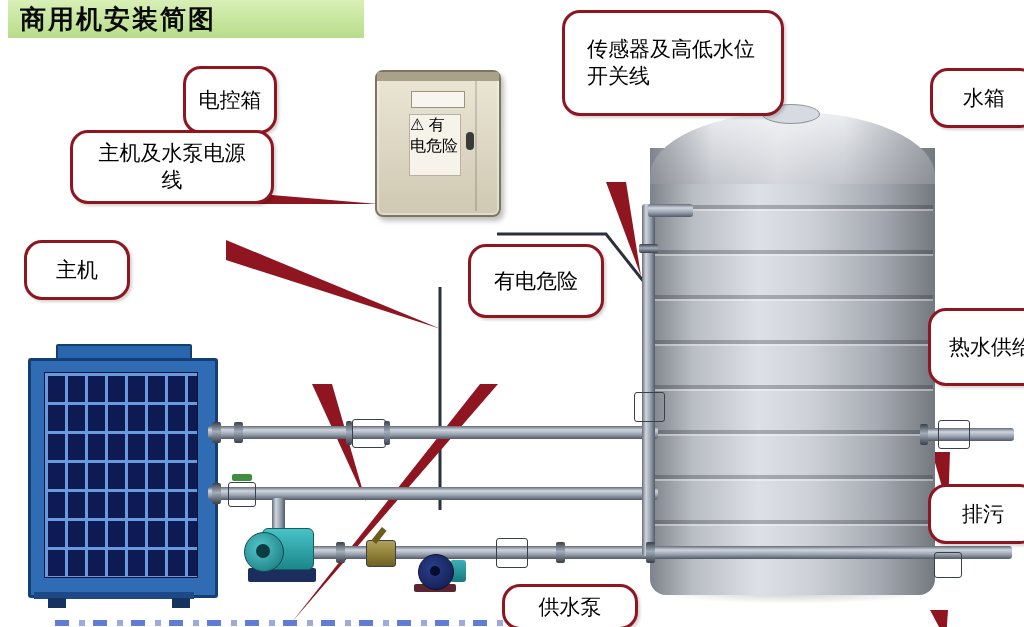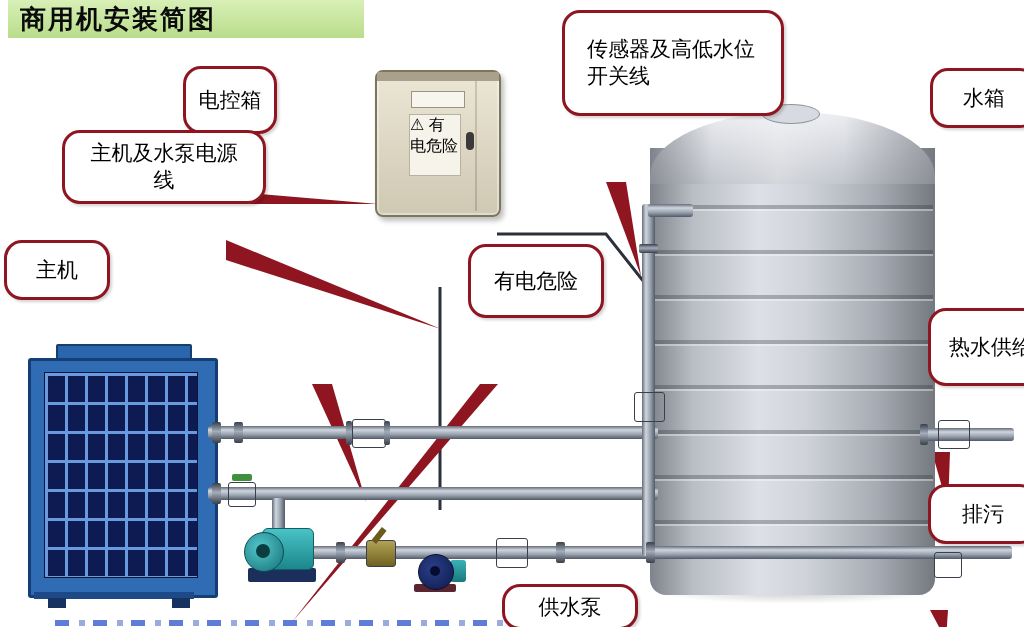--- a/index.html
+++ b/index.html
@@ -174,25 +174,25 @@
   </svg>
 
   
   <div id="page-title">商用机安装简图</div>
 
   
   <div class="callout" style="left:183px;top:66px;width:76px;height:54px;padding:4px 6px;">
       <span>电控箱</span>
     </div>
 
-  <div class="callout" style="left:62px;top:130px;width:158px;height:60px;padding:4px 20px;">
+  <div class="callout" style="left:70px;top:130px;width:158px;height:60px;padding:4px 20px;">
       <span>主机及水泵电源线</span>
     </div>
 
-  <div class="callout" style="left:4px;top:240px;width:84px;height:46px;padding:4px 8px;">
+  <div class="callout" style="left:24px;top:240px;width:84px;height:46px;padding:4px 8px;">
       <span>主机</span>
     </div>
 
 
   <div class="callout" style="left:468px;top:244px;width:94px;height:60px;padding:4px 18px;">
       <span>有电危险</span>
     </div>
 
   <div class="callout" style="left:562px;top:10px;width:172px;height:92px;padding:4px 22px;text-align:left;">
       <span>传感器及高低水位开关线</span>

